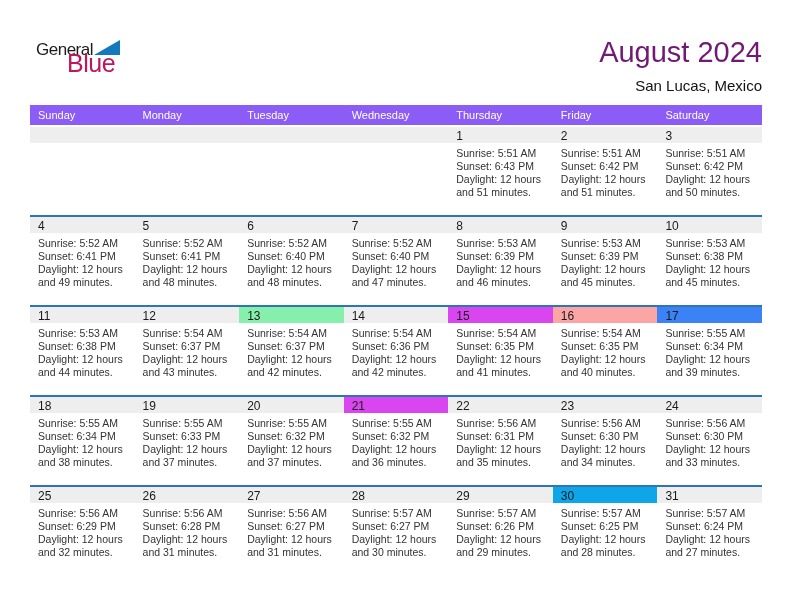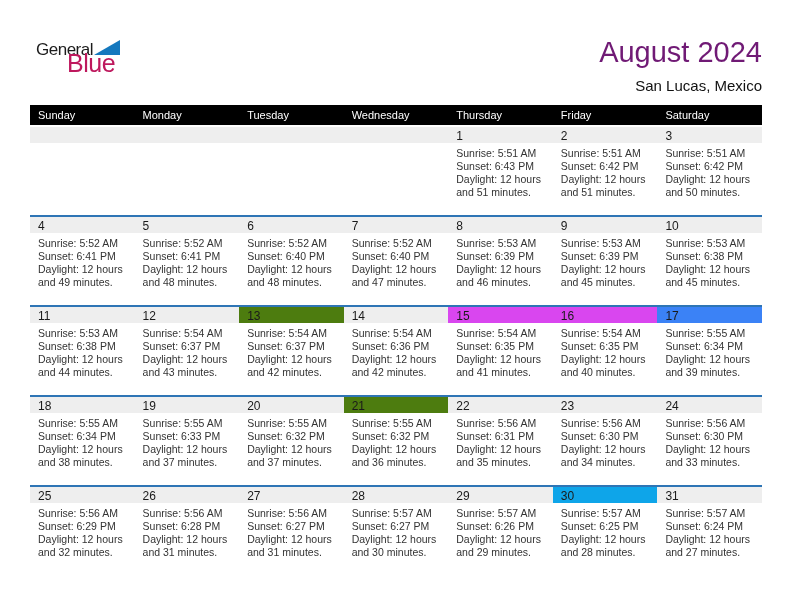--- a/index.html
+++ b/index.html
@@ -44,21 +44,21 @@
     <div class="logo-line1"><span>General</span><span class="logo-tri" style="background: rgb(20, 120, 190);"></span></div>
     <div class="logo-line2" style="color: #be185d;">Blue</div>
   </div>
 
   <div class="titleblock">
     <div class="month-title">August 2024</div>
     <div class="location">San Lucas, Mexico</div>
   </div>
 
   <div class="calendar">
-      <div class="wk-head" style="background: #000000;">
+      <div class="wk-head" style="background: #8b5cf6;">
         <div class="wd">Sunday</div>
         <div class="wd">Monday</div>
         <div class="wd">Tuesday</div>
         <div class="wd">Wednesday</div>
         <div class="wd">Thursday</div>
         <div class="wd">Friday</div>
         <div class="wd">Saturday</div>
       </div>
       <div class="week">
         <div class="cell">
@@ -203,21 +203,21 @@
             <div class="num">12</div>
           </div>
           <div class="det">
             <div>Sunrise: 5:54 AM</div>
             <div>Sunset: 6:37 PM</div>
             <div>Daylight: 12 hours</div>
             <div>and 43 minutes.</div>
           </div>
         </div>
         <div class="cell">
-          <div class="band" style="background: #4d7c0f;">
+          <div class="band" style="background: #86efac;">
             <div class="num">13</div>
           </div>
           <div class="det">
             <div>Sunrise: 5:54 AM</div>
             <div>Sunset: 6:37 PM</div>
             <div>Daylight: 12 hours</div>
             <div>and 42 minutes.</div>
           </div>
         </div>
         <div class="cell">
@@ -236,21 +236,21 @@
             <div class="num">15</div>
           </div>
           <div class="det">
             <div>Sunrise: 5:54 AM</div>
             <div>Sunset: 6:35 PM</div>
             <div>Daylight: 12 hours</div>
             <div>and 41 minutes.</div>
           </div>
         </div>
         <div class="cell">
-          <div class="band" style="background: #d946ef;">
+          <div class="band" style="background: #fca5a5;">
             <div class="num">16</div>
           </div>
           <div class="det">
             <div>Sunrise: 5:54 AM</div>
             <div>Sunset: 6:35 PM</div>
             <div>Daylight: 12 hours</div>
             <div>and 40 minutes.</div>
           </div>
         </div>
         <div class="cell">
@@ -293,21 +293,21 @@
             <div class="num">20</div>
           </div>
           <div class="det">
             <div>Sunrise: 5:55 AM</div>
             <div>Sunset: 6:32 PM</div>
             <div>Daylight: 12 hours</div>
             <div>and 37 minutes.</div>
           </div>
         </div>
         <div class="cell">
-          <div class="band" style="background: #4d7c0f;">
+          <div class="band" style="background: #d946ef;">
             <div class="num">21</div>
           </div>
           <div class="det">
             <div>Sunrise: 5:55 AM</div>
             <div>Sunset: 6:32 PM</div>
             <div>Daylight: 12 hours</div>
             <div>and 36 minutes.</div>
           </div>
         </div>
         <div class="cell">

